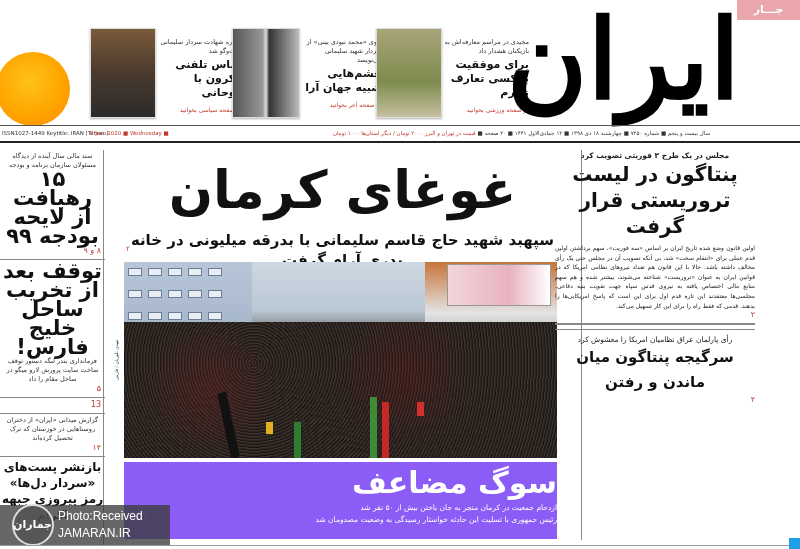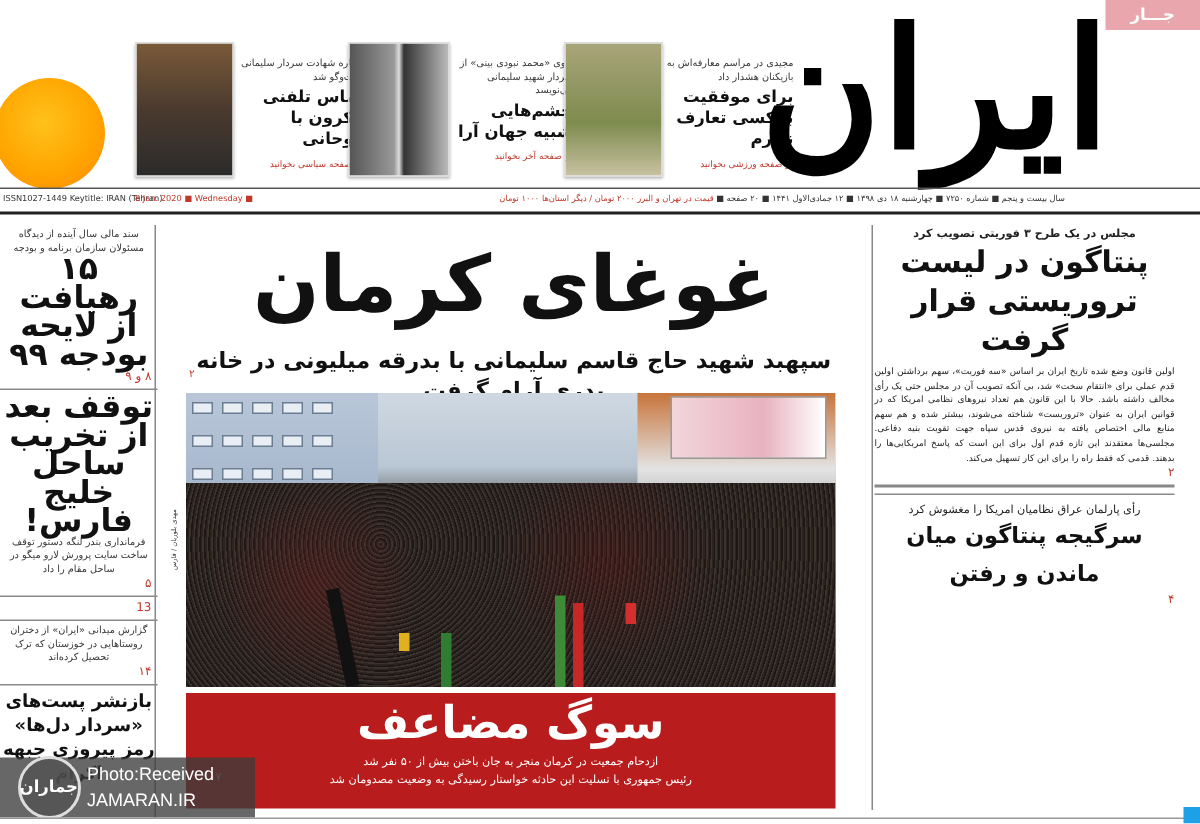--- a/index.html
+++ b/index.html
@@ -45,27 +45,27 @@
   .bldg-right { position:absolute; right:0; top:0; width:132px; height:92px; background: linear-gradient(180deg,#c7743a,#e3e3e3 55%,#9b9b9b); }
   .billboard { position:absolute; right:6px; top:2px; width:104px; height:42px; background: linear-gradient(90deg,#f2d5dc,#e8b2c0 60%,#fff); border:1px solid #999; }
   .crowd { position:absolute; left:0; top:60px; width:433px; height:136px;
            background:
              radial-gradient(circle at 20% 50%, rgba(120,30,30,.35), transparent 20%),
              radial-gradient(circle at 65% 40%, rgba(110,20,20,.3), transparent 25%),
              repeating-radial-gradient(circle at 30% 30%, #1d1816 0 1px, #3b322c 1px 2px, #2a2421 2px 3px); }
   .flag { position:absolute; width:7px; }
   #credit { position:absolute; left:114px; top:380px; font-size:4.5px; color:#333; transform: rotate(-90deg); transform-origin: left top; white-space:nowrap; }
 
-  #mourning { position:absolute; left:124px; top:462px; width:433px; height:77px; background:#b91c1c; color:#fff; direction: rtl; text-align:center; }
+  #mourning { position:absolute; left:124px; top:462px; width:433px; height:77px; background:#8b5cf6; color:#fff; direction: rtl; }
   #mourning .t { font-size:30px; font-weight:bold; line-height:38px; margin-top:2px; }
   #mourning .s { font-size:7.5px; line-height:12px; }
   #mourning-page { position:absolute; left:140px; top:514px; font-size:7px; color:#aaa; }
 
   
-  #rightcol { position:absolute; left:583px; top:150px; width:200px; direction: rtl; text-align:center; }
+  #rightcol { position:absolute; left:555px; top:150px; width:200px; direction: rtl; text-align:center; }
   .rc-kicker { font-size:7.5px; line-height:11px; font-weight:bold; color:#222; }
   .rc-title { font-size:20px; line-height:26px; font-weight:bold; }
   .rc-title-sm { font-size:15px; line-height:25px; font-weight:bold; }
   .rc-body { font-size:6px; line-height:9.6px; text-align:justify; color:#222; margin-top:4px; }
   .rc-sub { font-size:10px; line-height:15px; font-weight:bold; margin-top:6px; }
   .rc-page { font-size:8px; color:#c0392b; text-align:right; }
   .rc-sep { border-top:2px solid #888; margin:4px 0; }
   .rc-sep-thin { border-top:1px solid #888; margin:4px 0; }
 
   #watermark { position:absolute; left:0; top:505px; width:170px; height:40px; background: rgba(60,60,60,.78); }

